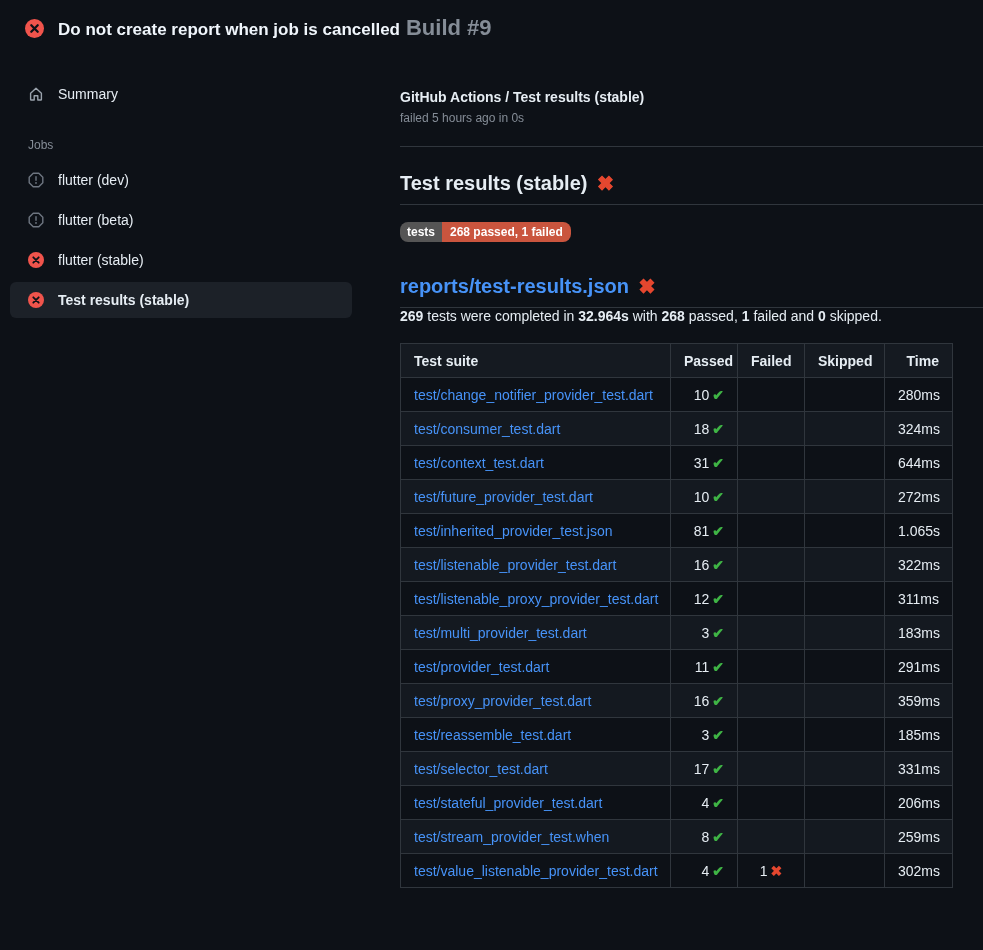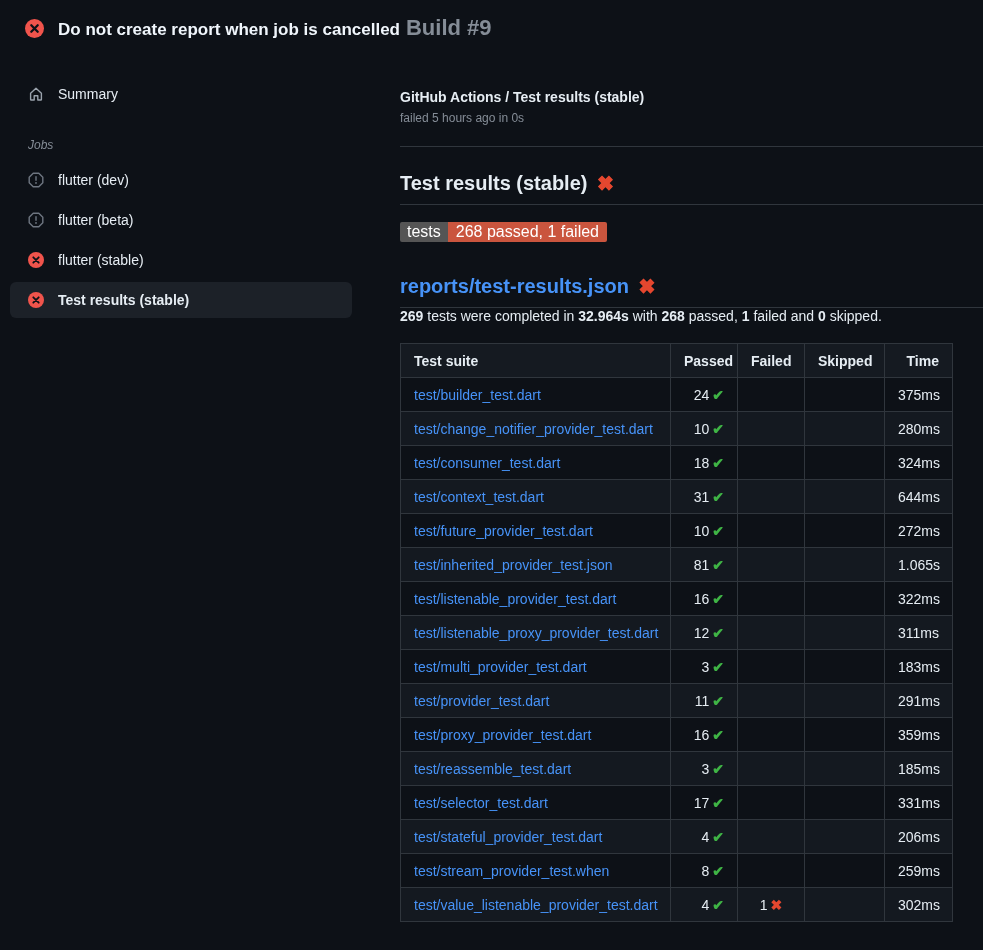--- a/index.html
+++ b/index.html
@@ -44,21 +44,20 @@
   .summary-item {
     display: flex; align-items: center; gap: 14px;
     height: 36px; padding: 0 18px;
     border-radius: 6px; cursor: pointer;
   }
   .summary-item .icon svg { display: block; }
   .summary-label { font-size: 14px; color: var(--fg); }
   .jobs-label {
     font-size: 12px; color: var(--fg-muted);
     margin: 26px 0 10px 18px;
-    font-style: italic;
   }
   .job-item {
     display: flex; align-items: center; gap: 14px;
     height: 36px; padding: 0 18px;
     margin-top: 4px;
     border-radius: 6px; cursor: pointer;
   }
   .job-item .icon { width: 16px; height: 16px; flex: 0 0 16px; }
   .job-item .icon svg { display: block; }
   .job-label { font-size: 14px; color: var(--fg); white-space: nowrap; }
@@ -78,22 +77,22 @@
     border-bottom: 1px solid var(--border);
   }
   h2 .hx {
     color: var(--cross-red);
     font-weight: bold; font-size: 19px;
     margin-left: 10px;
     -webkit-text-stroke: 1px var(--cross-red);
   }
   .badge {
     display: inline-flex; margin-top: 17px;
-    border-radius: 2px; overflow: hidden;
-    font-size: 16px; font-weight: normal; color: #ffffff;
+    border-radius: 8px; overflow: hidden;
+    font-size: 12px; font-weight: bold; color: #ffffff;
     line-height: 20px;
   }
   .badge .badge-label { background: var(--badge-gray); padding: 0 7px; }
   .badge .badge-value { background: var(--badge-red); padding: 0 8px; }
 
   h2.report-title { margin-top: 33px; }
   h2.report-title .report-link { color: var(--blue); text-decoration: none; cursor: pointer; }
 
   .summary-line { font-size: 14px; color: var(--fg); }
   .summary-line b { font-weight: bold; }
@@ -233,27 +232,20 @@
         <tr>
             <th class="al">Test suite</th>
             <th class="ar">Passed</th>
             <th class="ac">Failed</th>
             <th class="ac">Skipped</th>
             <th class="ar">Time</th>
           </tr>
       </thead>
       <tbody>
           <tr>
-            <td class="al"><a class="suite-link">test/builder_test.dart</a></td>
-            <td class="ar c-passed"><span>24</span><span class="check">✔</span></td>
-            <td class="ac c-failed"></td>
-            <td class="ac c-skipped"></td>
-            <td class="ar c-time">375ms</td>
-          </tr>
-          <tr>
             <td class="al"><a class="suite-link">test/change_notifier_provider_test.dart</a></td>
             <td class="ar c-passed"><span>10</span><span class="check">✔</span></td>
             <td class="ac c-failed"></td>
             <td class="ac c-skipped"></td>
             <td class="ar c-time">280ms</td>
           </tr>
           <tr>
             <td class="al"><a class="suite-link">test/consumer_test.dart</a></td>
             <td class="ar c-passed"><span>18</span><span class="check">✔</span></td>
             <td class="ac c-failed"></td>

